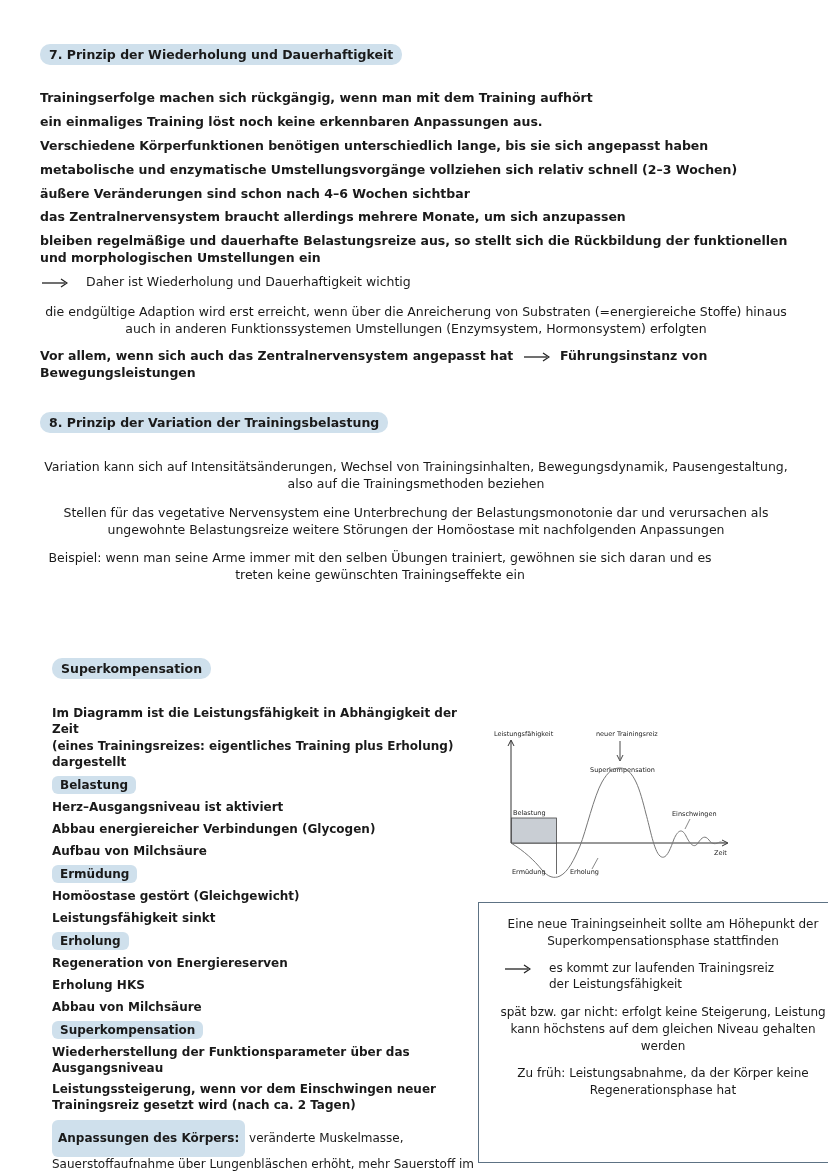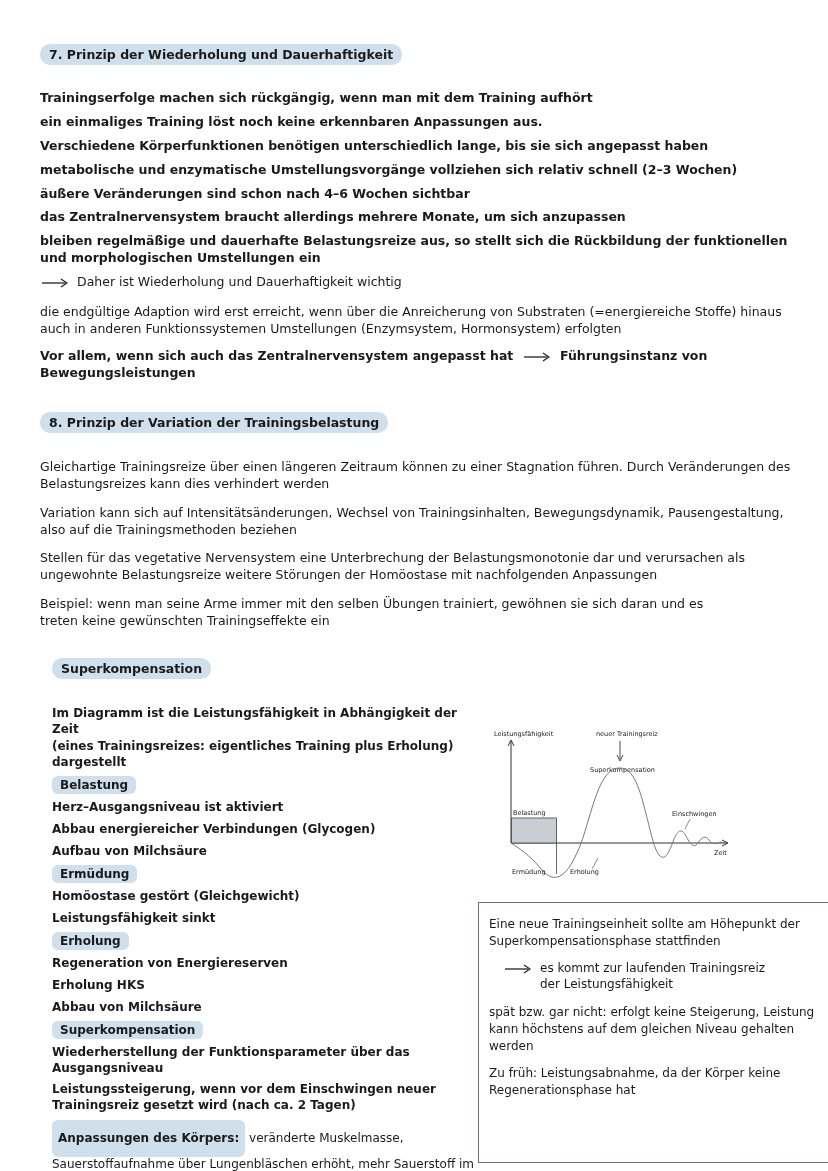--- a/index.html
+++ b/index.html
@@ -9,22 +9,22 @@
     color: #1a1a1a; font-size: 12.5px; overflow: hidden;
   }
   p { margin: 0; }
   .hl {
     display: inline-block; background: #cfe0ec; border-radius: 10px;
     padding: 3px 9px; font-weight: bold;
   }
   .sec-title { position: absolute; left: 40px; }
   .blk { position: absolute; left: 40px; width: 752px; }
   .line { margin-bottom: 7px; line-height: 1.35; font-weight: bold; }
-  .para { margin-bottom: 11px; line-height: 1.38; }
-  .arrow-line { display: flex; align-items: flex-start; gap: 9px; margin: 4px 0 12px 2px; line-height: 1.35; }
+  .para { margin-bottom: 11px; line-height: 1.38; text-align: center; }
+  .arrow-line { display: flex; align-items: flex-start; gap: 18px; margin: 4px 0 12px 2px; line-height: 1.35; }
   .arrow-line svg { flex: 0 0 auto; margin-top: 4px; }
   .inline-arrow { vertical-align: middle; margin: 0 6px; }
   .col { position: absolute; left: 52px; top: 706px; width: 430px; font-size: 12px; }
   .col .line { margin-bottom: 6px; line-height: 1.3; }
   .col .intro { margin-bottom: 2px; }
   .subhead { margin: 2px 0 6px; }
   .col .hl { font-size: 12px; padding: 2px 8px; border-radius: 6px; }
   .anp { margin-top: 3px; line-height: 1.28; }
   .anp .hl { padding: 11px 6px; font-weight: bold; }
   .diagram { position: absolute; left: 494px; top: 724px; }
@@ -73,21 +73,20 @@
       </svg>
       <span>Führungsinstanz von Bewegungsleistungen</span>
     </p>
   </div>
 
   <div class="sec-title" style="top:412px">
     <span class="hl">8. Prinzip der Variation der Trainingsbelastung</span>
   </div>
 
   <div class="blk" style="top:458px">
-    <p class="para">Gleichartige Trainingsreize über einen längeren Zeitraum können zu einer Stagnation führen. Durch Veränderungen des Belastungsreizes kann dies verhindert werden</p>
     <p class="para">Variation kann sich auf Intensitätsänderungen, Wechsel von Trainingsinhalten, Bewegungsdynamik, Pausengestaltung, also auf die Trainingsmethoden beziehen</p>
     <p class="para">Stellen für das vegetative Nervensystem eine Unterbrechung der Belastungsmonotonie dar und verursachen als ungewohnte Belastungsreize weitere Störungen der Homöostase mit nachfolgenden Anpassungen</p>
     <p class="para" style="width:680px">Beispiel: wenn man seine Arme immer mit den selben Übungen trainiert, gewöhnen sie sich daran und es treten keine gewünschten Trainingseffekte ein</p>
   </div>
 
   <div class="sec-title" style="top:658px; left:52px">
     <span class="hl">Superkompensation</span>
   </div>
 
   <div class="col">

